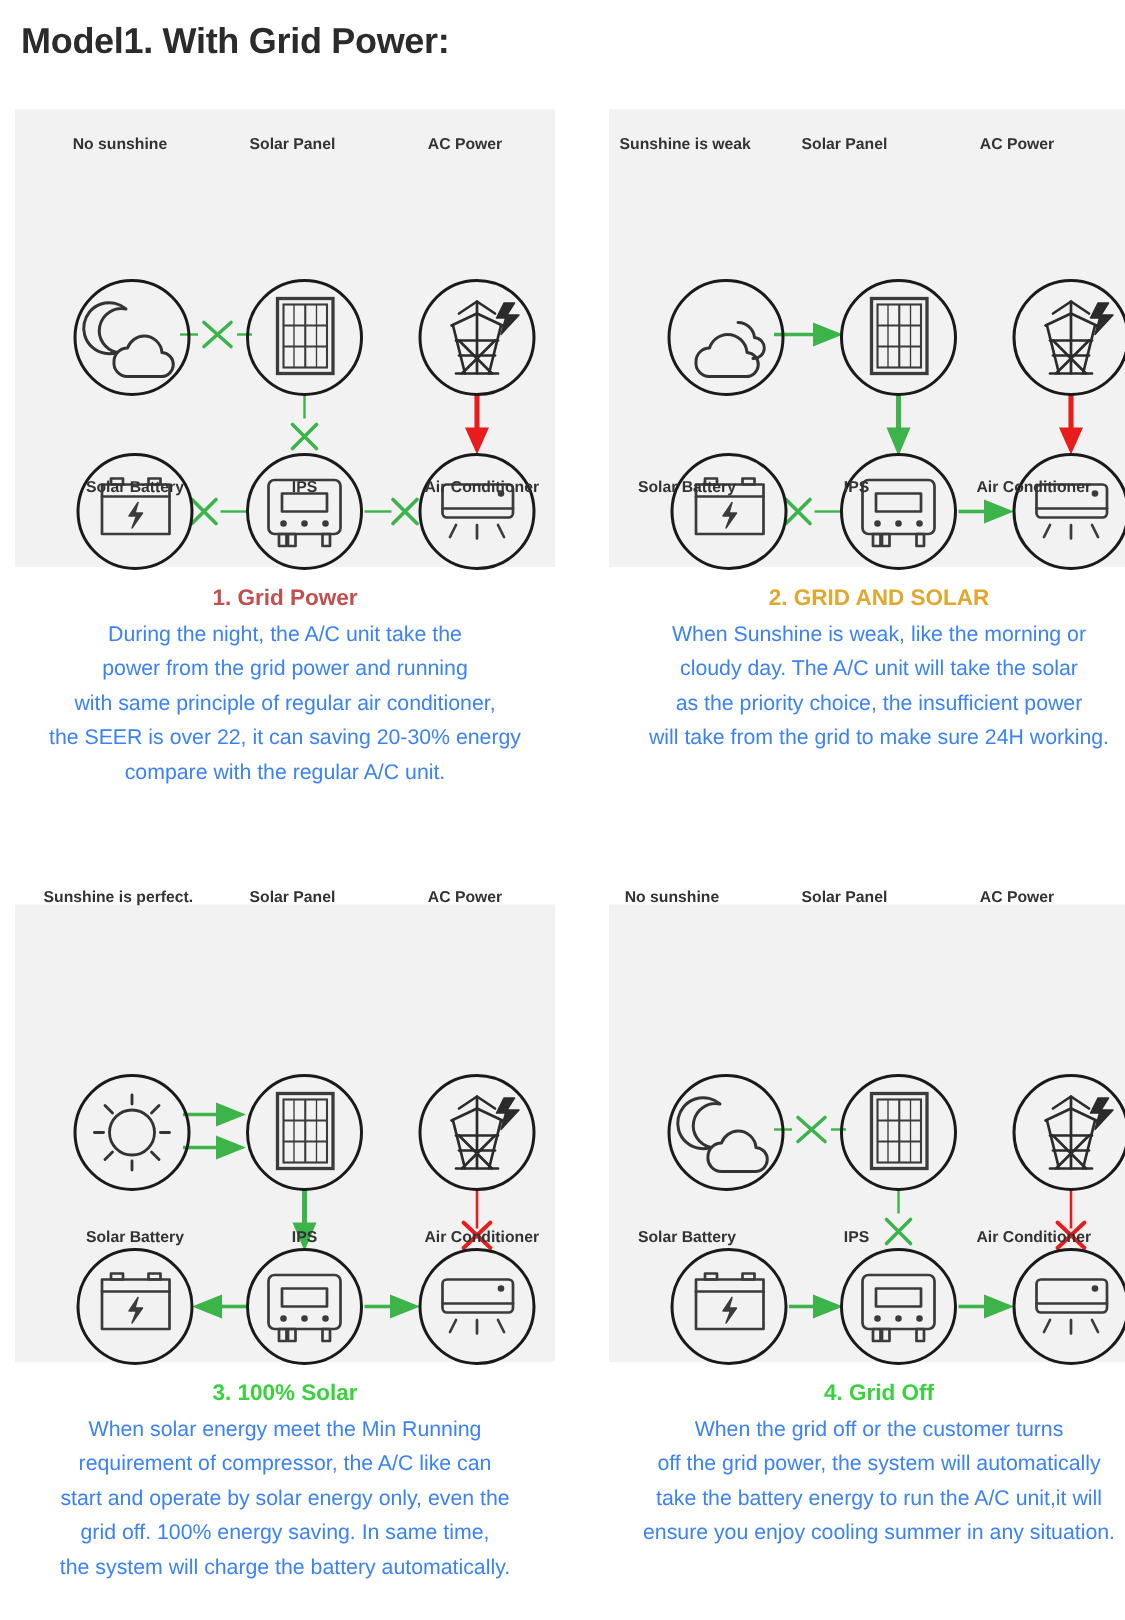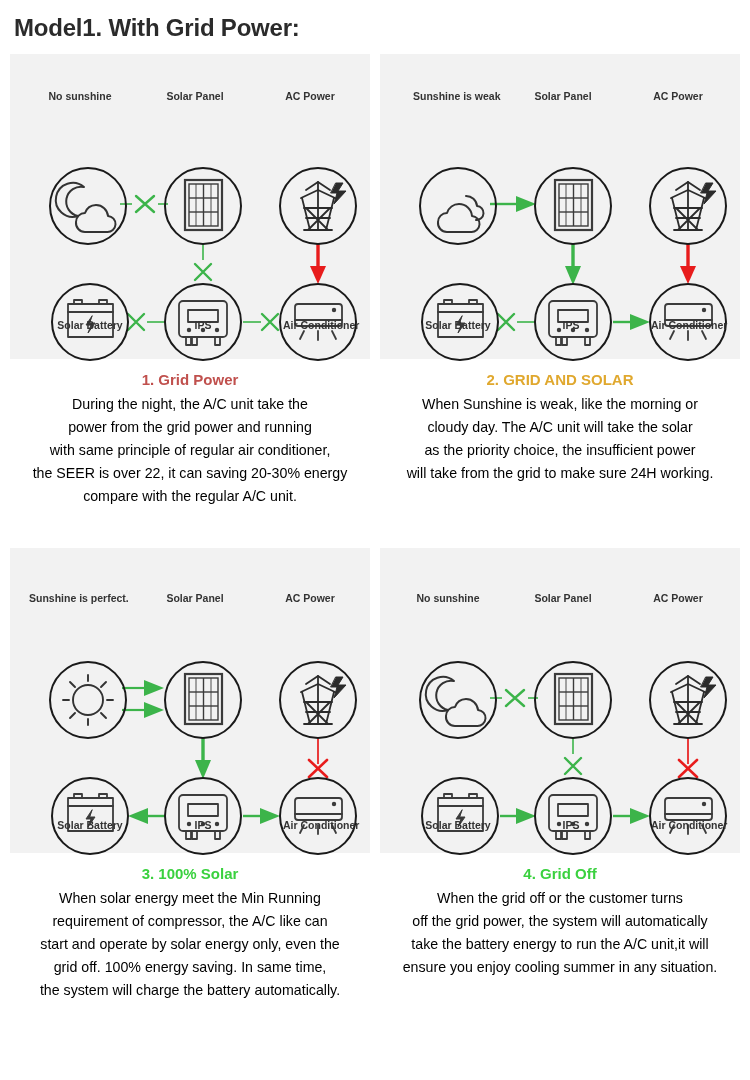--- a/index.html
+++ b/index.html
@@ -16,26 +16,27 @@
     left: 14px; top: 14px;
     font-size: 24px;
     font-weight: 700;
     color: #2b2b2b;
     letter-spacing: -0.2px;
     font-family: "Liberation Sans", sans-serif;
   }
 
   .grid {
     position: absolute;
-    left: 10px; top: 54px;
+    left: 10px; top: 73px;
     width: 730px;
     display: grid;
     grid-template-columns: 360px 360px;
     grid-column-gap: 10px;
     grid-row-gap: 0px;
+    gap: 36px;
   }
 
   .cell { width: 360px; }
 
   .panel {
     background: #f2f2f2;
     width: 360px;
     height: 305px;
     position: relative;
   }
@@ -46,21 +47,21 @@
   }
   .caption-title {
     font-size: 15px;
     font-weight: 600;
     margin-bottom: 5px;
     font-family: "Liberation Sans", sans-serif;
   }
   .caption-body {
     font-size: 14.2px;
     line-height: 1.62;
-    color: #000000;
+    color: #3b82f6;
     font-family: "Liberation Sans", sans-serif;
   }
   .caption-body div { white-space: nowrap; }
 
   
   .node {
     position: absolute;
     width: 86px;
     text-align: center;
     font-weight: bold;

